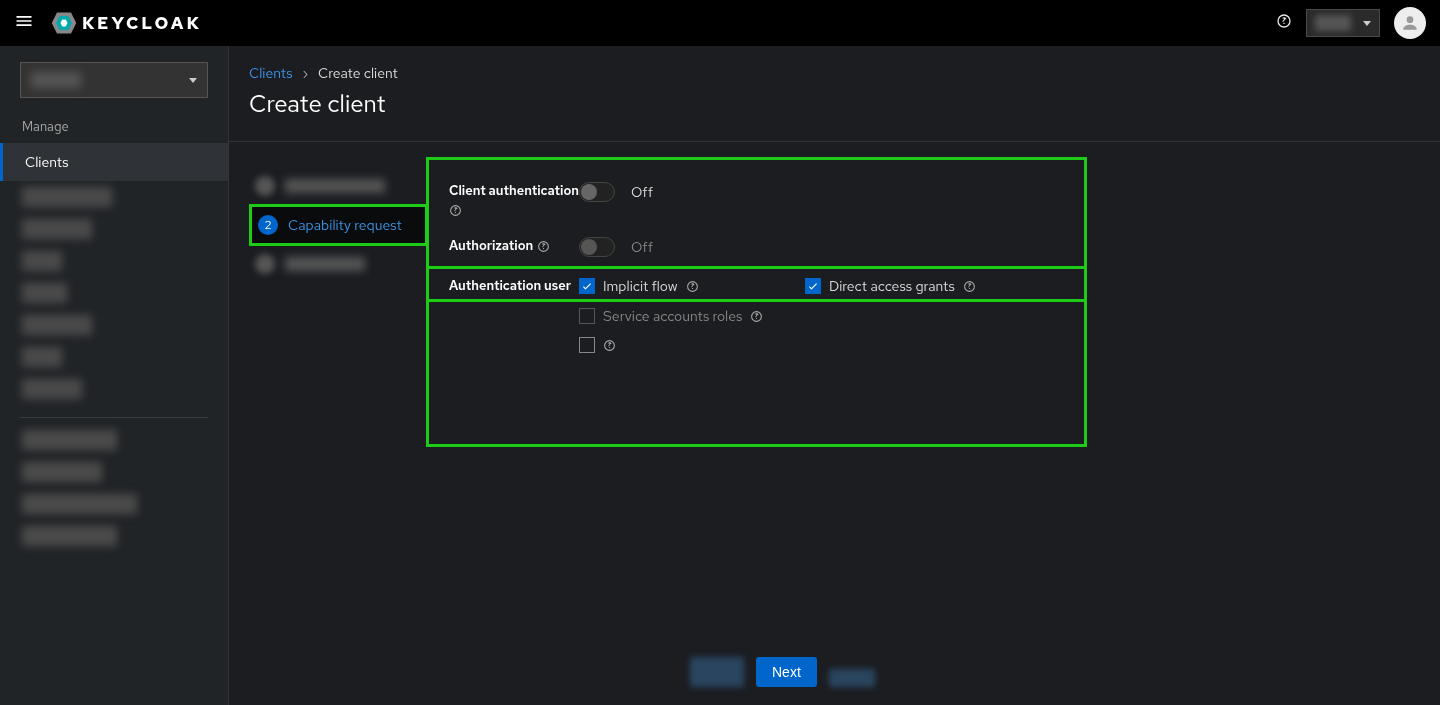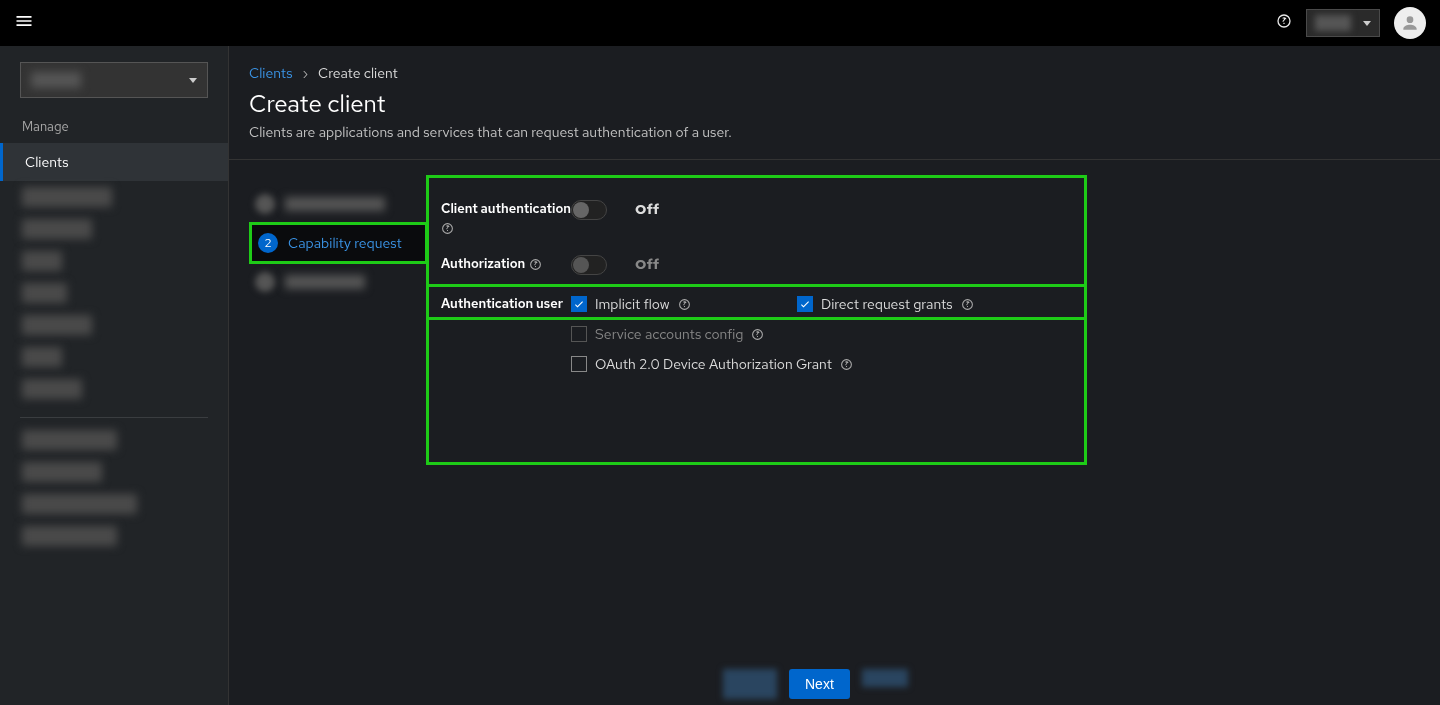--- a/index.html
+++ b/index.html
@@ -58,58 +58,66 @@
 .step.current .step-badge { background: #06c; }
 .step .blur-label { width: 100px; height: 14px; background: #555; }
 .step.highlight-step { background: rgba(0,0,0,0.6); border: 3px solid #1ecb17; }
 
 .wizard-body { flex: 1; position: relative; margin-left: 0; }
 .highlight-box { border: 3px solid #1ecb17; position: absolute; pointer-events: none; }
 .hb1 { left: -3px; top: -3px; width: 661px; height: 112px; }
 .hb2 { left: -3px; top: 109px; width: 661px; height: 33px; border-top: none; }
 .hb3 { left: -3px; top: 142px; width: 661px; height: 145px; border-top: none; }
 
-.form { padding: 16px 12px; }
+.form { padding: 16px 20px; }
 .form-row { display: flex; align-items: flex-start; padding: 6px 0 14px; }
 .form-label { width: 130px; font-size: 13px; font-weight: 600; color: #fff; line-height: 1.4; display: flex; flex-wrap: wrap; gap: 4px; align-items: center;}
 .q-icon { display: inline-flex; }
 .q-icon svg { width: 13px; height: 13px; fill: #aaa; }
-.form-control { display: flex; align-items: flex-start; gap: 28px; font-weight: bold; }
+.form-control { display: flex; align-items: center; gap: 16px; }
 
 .switch { position: relative; width: 36px; height: 20px; background: #222; border-radius: 10px; border: 1px solid #444; }
 .switch .knob { position: absolute; top: 1px; left: 1px; width: 16px; height: 16px; border-radius: 50%; background: #666; }
 .switch.disabled .knob { background: #555; }
 .switch-label { font-size: 14px; color: #ddd; }
 .switch-label.dim { color: #888; }
 
 .checkbox-grid { display: grid; grid-template-columns: 226px 226px; row-gap: 12px; }
 .checkbox-item { display: flex; align-items: center; gap: 8px; font-size: 14px; color: #ddd; }
 .checkbox-item.dim { color: #888; }
 .cb { width: 16px; height: 16px; border: 1px solid #888; background: transparent; display: flex; align-items: center; justify-content: center; }
 .cb.checked { background: #06c; border-color: #06c; }
 .cb.checked svg { width: 12px; height: 12px; fill: #fff; }
 .cb.disabled { border-color: #555; }
 
-.footer-actions { position: absolute; bottom: 6px; left: 461px; display: flex; align-items: flex-start; gap: 12px; margin-left: 33px; }
+.footer-actions { position: absolute; bottom: 18px; left: 461px; display: flex; align-items: flex-end; gap: 12px; }
 .btn { padding: 7px 16px; font-size: 14px; border: none; border-radius: 3px; cursor: pointer; }
 .btn-primary { background: #06c; color: #fff; }
 .btn-blur { width: 54px; height: 30px; background: #2a4560; }
 .btn-blur2 { width: 46px; height: 18px; background: #2a4560; }
 
 .blur-chip { background: #555; height: 16px; }
 </style>
 </head>
 <body>
 
 <div class="topbar">
   <div class="topbar-left">
     <span class="hamburger-icon">
       <svg viewBox="0 0 24 24">
           <path d="M3 6h18v2H3V6zm0 5h18v2H3v-2zm0 5h18v2H3v-2z"></path>
         </svg>
+    </span>
+    <span class="logo">
+      <svg class="logo-icon" viewBox="0 0 32 32">
+        <polygon points="8,4 24,4 30,16 24,28 8,28 2,16" fill="#888"></polygon>
+        <polygon points="11,8 21,8 25,16 21,24 11,24 7,16" fill="#0aa"></polygon>
+        <polygon points="14,12 18,12 20,16 18,20 14,20 12,16" fill="#fff"></polygon>
+      </svg>
+      <span>KEYCLOAK</span>
     </span>
   </div>
   <div class="topbar-right">
     <span class="help-icon">
       <svg viewBox="0 0 24 24">
           <path d="M12 2a10 10 0 100 20 10 10 0 000-20zm0 18a8 8 0 110-16 8 8 0 010 16zm-.9-5.2h1.8v1.8h-1.8v-1.8zm2.5-5.6c0 .8-.3 1.3-1 2l-.6.6c-.4.4-.6.8-.6 1.4h-1.7c0-1 .3-1.6 1-2.3l.8-.8c.3-.3.4-.6.4-1 0-.8-.6-1.3-1.5-1.3-.9 0-1.5.5-1.6 1.4H8.9c.1-1.8 1.4-3 3.3-3 1.9 0 3.2 1.1 3.2 2.6l.2.4z"></path>
         </svg>
     </span>
     <div class="realm-top-select">
       <span class="blur-chip blur-sm" style="width:36px"></span>
@@ -146,21 +154,20 @@
   </div>
 
   <div class="content" style="position:relative">
     <div class="breadcrumb">
       <a href="#">Clients</a>
       <span class="chevron">›</span>
       <span class="current">Create client</span>
     </div>
     <div class="page-header">
       <h1 class="page-title">Create client</h1>
-      <p class="page-subtitle">Clients are applications and services that can request authentication of a user.</p>
     </div>
 
     <div class="wizard">
       <div class="wizard-steps">
         <div class="step">
           <span class="step-badge blur-sm"></span>
           <span class="blur-label blur-md"></span>
         </div>
         <div class="step current highlight-step">
           <span class="step-badge">2</span>
@@ -227,39 +234,38 @@
                       <path d="M12 2a10 10 0 100 20 10 10 0 000-20zm0 18a8 8 0 110-16 8 8 0 010 16zm-.9-5.2h1.8v1.8h-1.8v-1.8zm2.5-5.6c0 .8-.3 1.3-1 2l-.6.6c-.4.4-.6.8-.6 1.4h-1.7c0-1 .3-1.6 1-2.3l.8-.8c.3-.3.4-.6.4-1 0-.8-.6-1.3-1.5-1.3-.9 0-1.5.5-1.6 1.4H8.9c.1-1.8 1.4-3 3.3-3 1.9 0 3.2 1.1 3.2 2.6l.2.4z"></path>
                     </svg>
                   </span>
               </div>
               <div class="checkbox-item">
                 <span class="cb checked">
                     <svg viewBox="0 0 24 24">
                       <path d="M9 16.2l-3.5-3.5L4 14.2 9 19.2 20 8.2l-1.5-1.5z"></path>
                     </svg>
                   </span>
-                <span>Direct request grants</span>
+                <span>Direct access grants</span>
                 <span class="q-icon">
                     <svg viewBox="0 0 24 24">
                       <path d="M12 2a10 10 0 100 20 10 10 0 000-20zm0 18a8 8 0 110-16 8 8 0 010 16zm-.9-5.2h1.8v1.8h-1.8v-1.8zm2.5-5.6c0 .8-.3 1.3-1 2l-.6.6c-.4.4-.6.8-.6 1.4h-1.7c0-1 .3-1.6 1-2.3l.8-.8c.3-.3.4-.6.4-1 0-.8-.6-1.3-1.5-1.3-.9 0-1.5.5-1.6 1.4H8.9c.1-1.8 1.4-3 3.3-3 1.9 0 3.2 1.1 3.2 2.6l.2.4z"></path>
                     </svg>
                   </span>
               </div>
               <div class="checkbox-item dim">
                 <span class="cb disabled"></span>
-                <span>Service accounts config</span>
+                <span>Service accounts roles</span>
                 <span class="q-icon">
                     <svg viewBox="0 0 24 24">
                       <path d="M12 2a10 10 0 100 20 10 10 0 000-20zm0 18a8 8 0 110-16 8 8 0 010 16zm-.9-5.2h1.8v1.8h-1.8v-1.8zm2.5-5.6c0 .8-.3 1.3-1 2l-.6.6c-.4.4-.6.8-.6 1.4h-1.7c0-1 .3-1.6 1-2.3l.8-.8c.3-.3.4-.6.4-1 0-.8-.6-1.3-1.5-1.3-.9 0-1.5.5-1.6 1.4H8.9c.1-1.8 1.4-3 3.3-3 1.9 0 3.2 1.1 3.2 2.6l.2.4z"></path>
                     </svg>
                   </span>
               </div>
               <div class="checkbox-item" style="grid-column: span 2">
                 <span class="cb"></span>
-                <span>OAuth 2.0 Device Authorization Grant</span>
                 <span class="q-icon">
                     <svg viewBox="0 0 24 24">
                       <path d="M12 2a10 10 0 100 20 10 10 0 000-20zm0 18a8 8 0 110-16 8 8 0 010 16zm-.9-5.2h1.8v1.8h-1.8v-1.8zm2.5-5.6c0 .8-.3 1.3-1 2l-.6.6c-.4.4-.6.8-.6 1.4h-1.7c0-1 .3-1.6 1-2.3l.8-.8c.3-.3.4-.6.4-1 0-.8-.6-1.3-1.5-1.3-.9 0-1.5.5-1.6 1.4H8.9c.1-1.8 1.4-3 3.3-3 1.9 0 3.2 1.1 3.2 2.6l.2.4z"></path>
                     </svg>
                   </span>
               </div>
             </div>
           </div>
         </div>
       </div>

